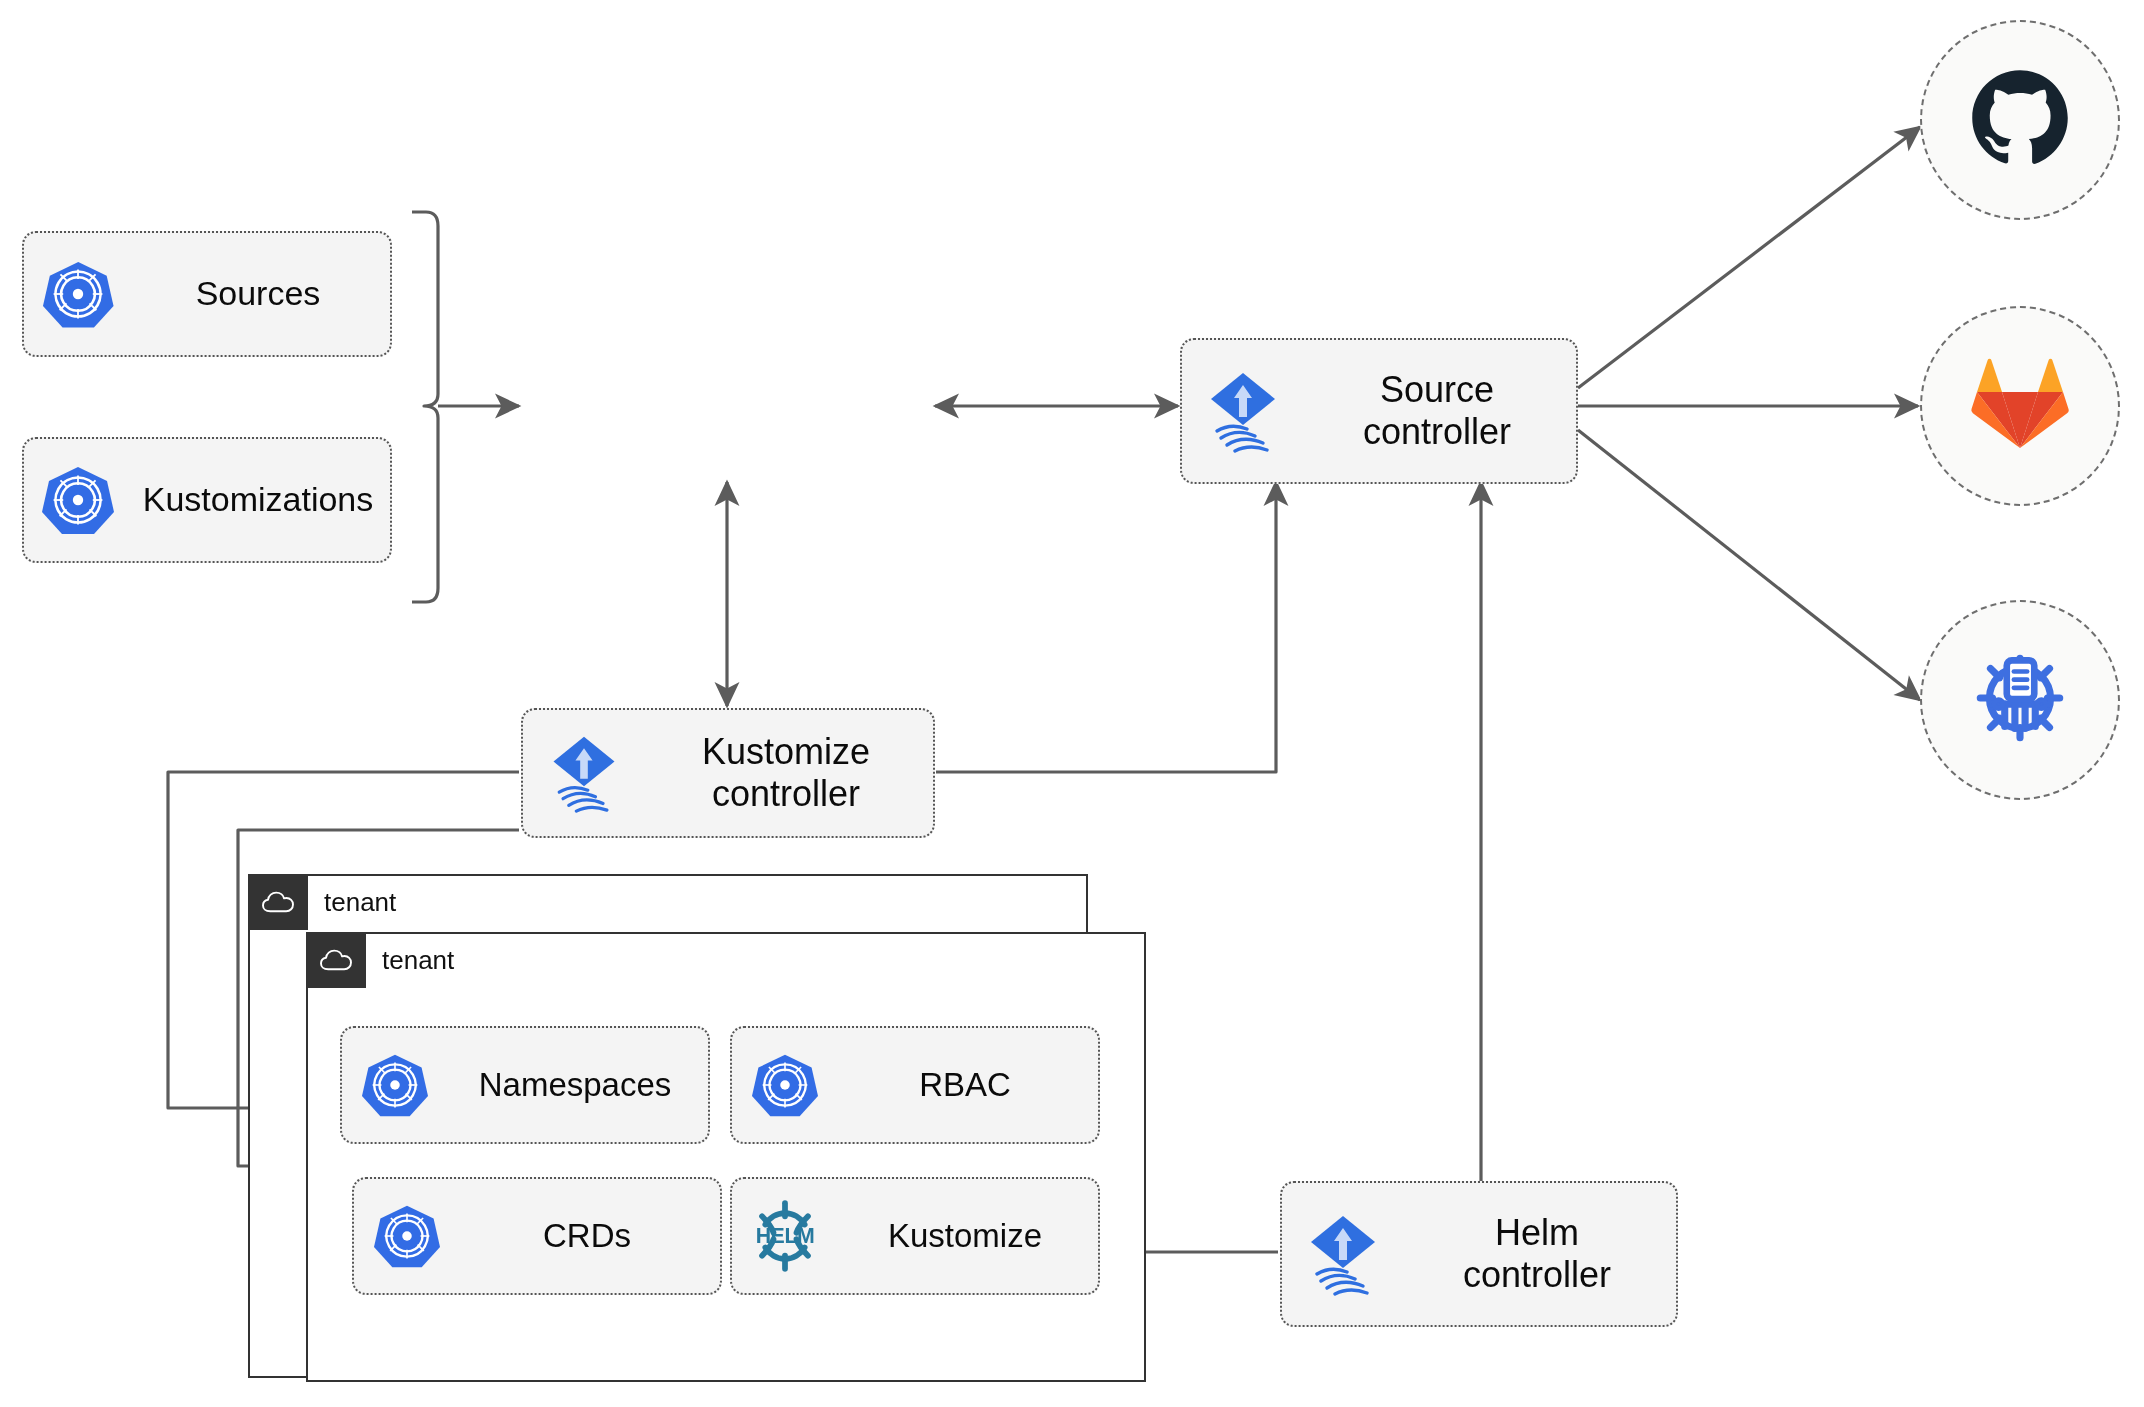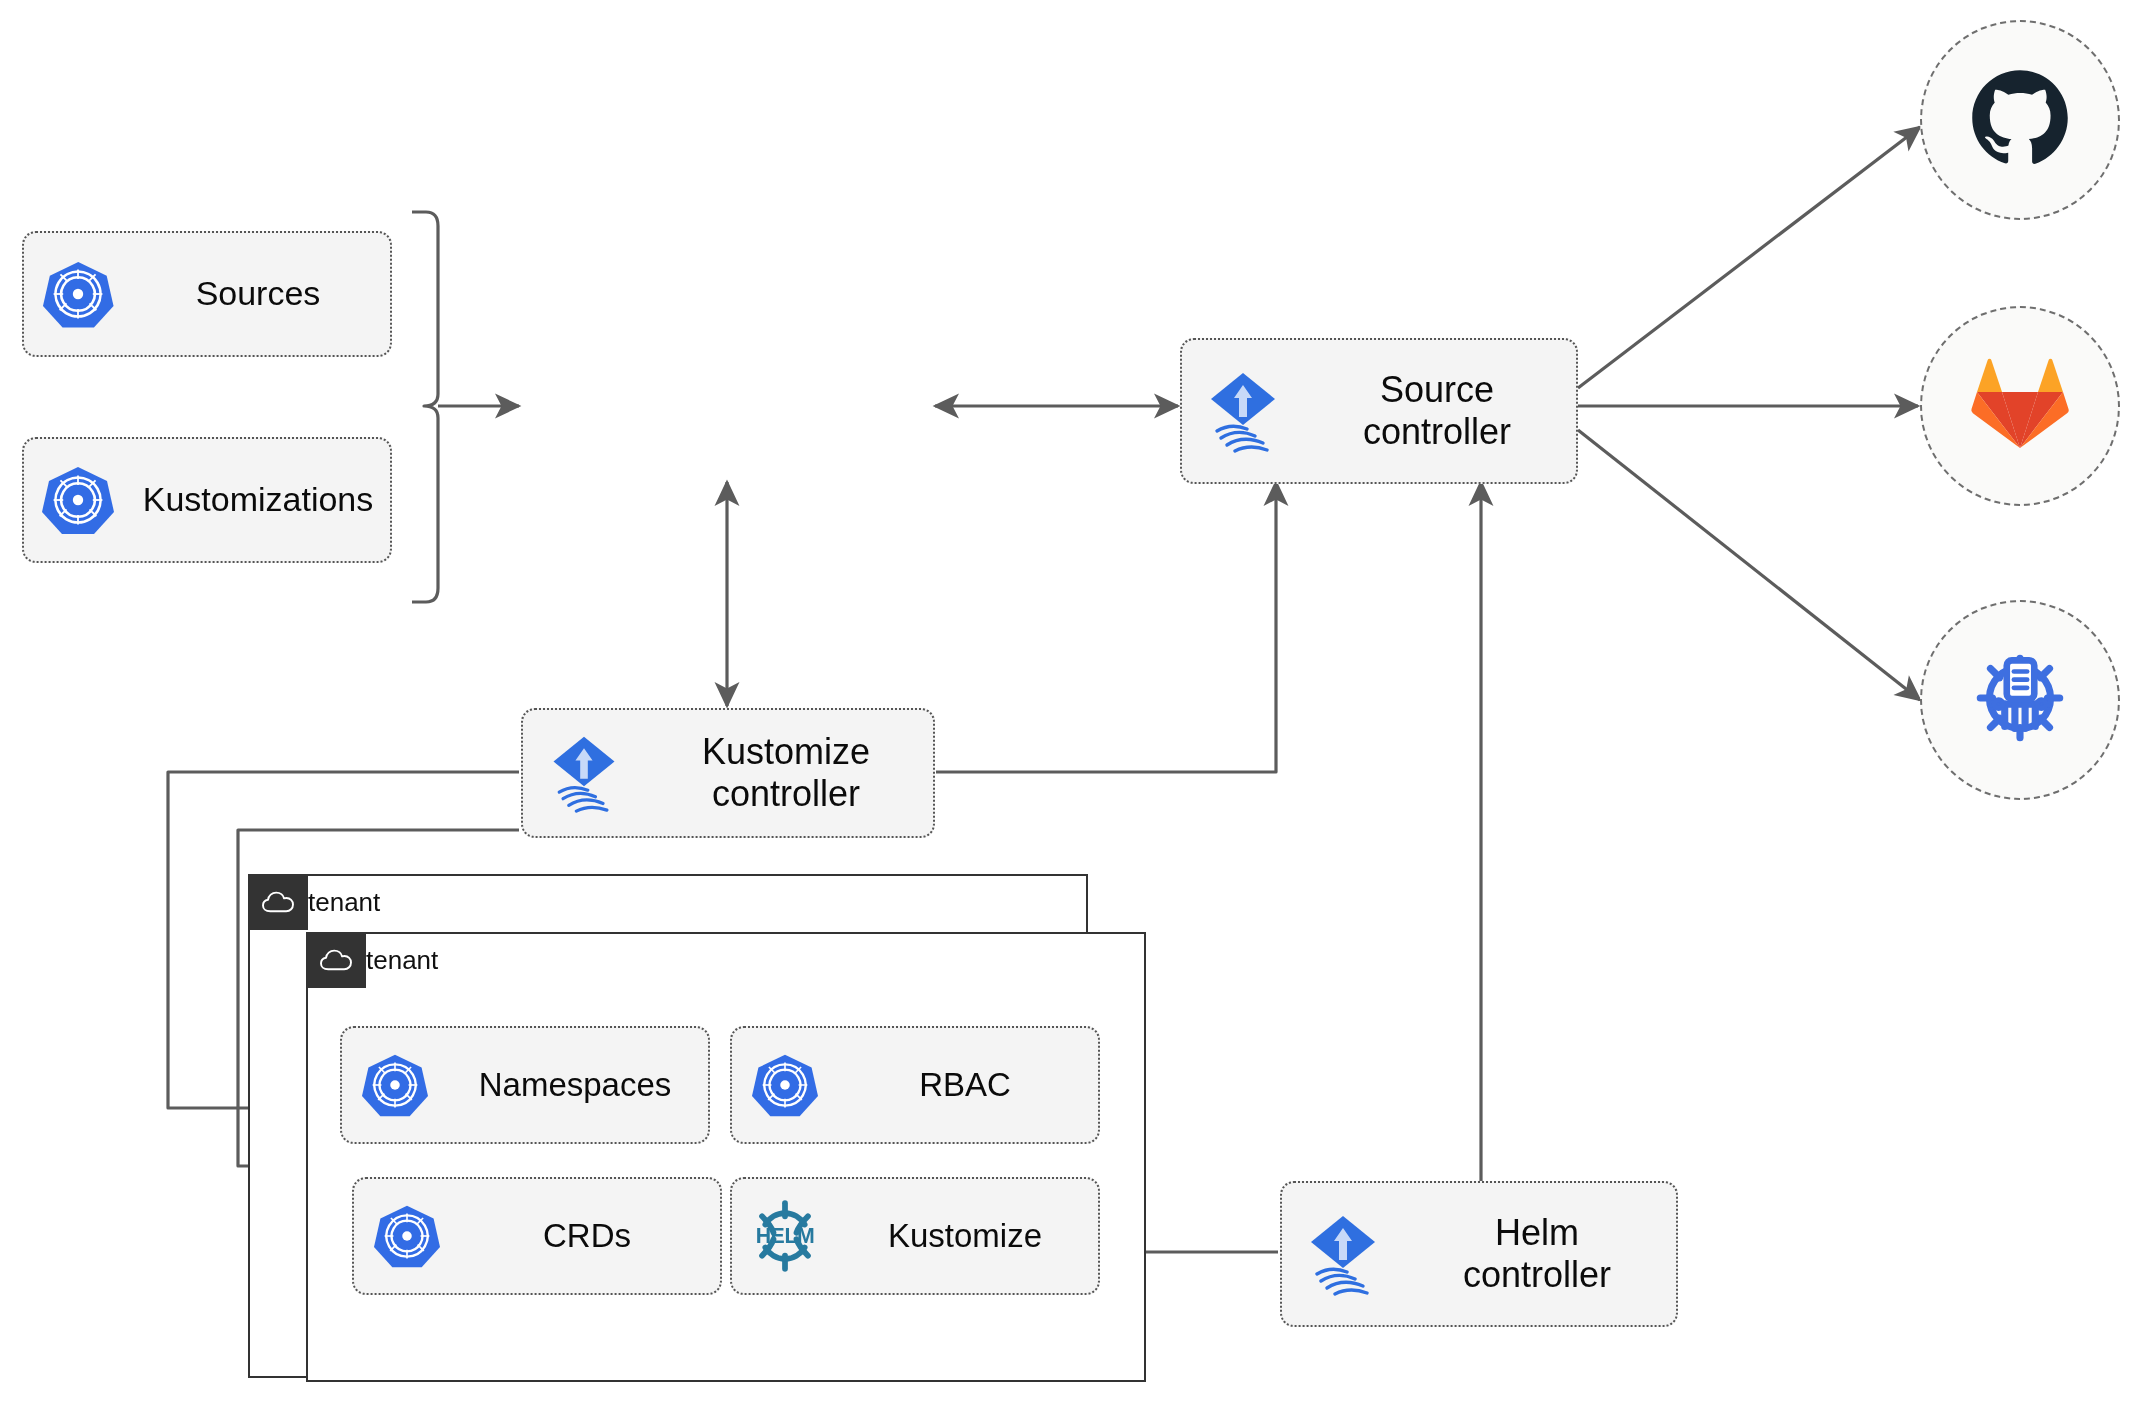--- a/index.html
+++ b/index.html
@@ -86,20 +86,21 @@
   .tenant-chip {
     width: 60px;
     height: 56px;
     background: #333333;
     display: flex;
     align-items: center;
     justify-content: center;
     flex: 0 0 auto;
   }
   .tenant-name {
+    margin-left: 16px;
     font-size: 26px;
     color: #111111;
     white-space: nowrap;
   }
 </style>
 </head>
 <body>
 
 <div id="diagram">
 

